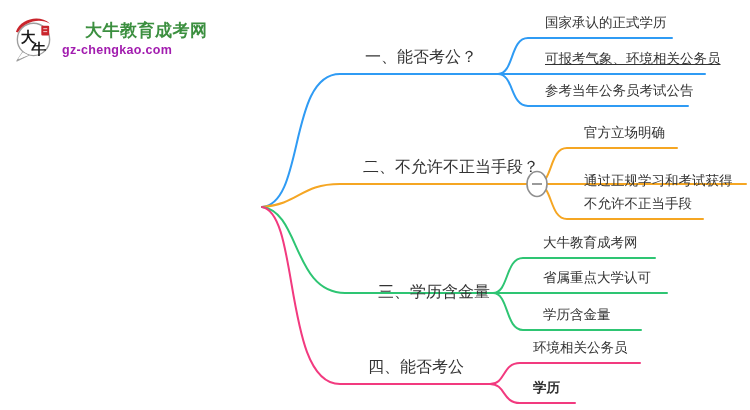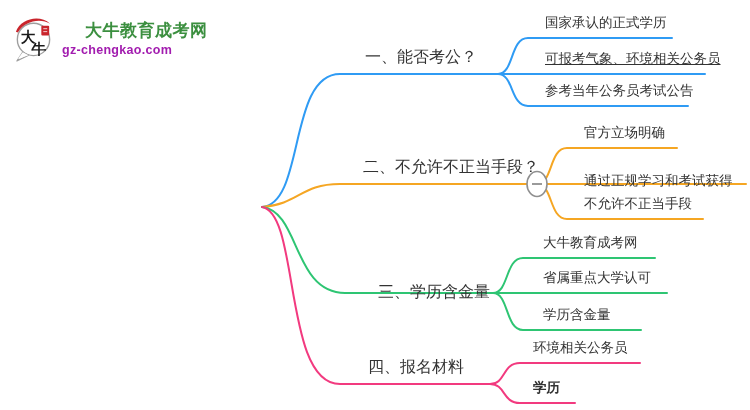--- a/index.html
+++ b/index.html
@@ -69,17 +69,17 @@
       <div class="label leaf-label" style="left: 545px; top: 49px; text-decoration: underline;">可报考气象、环境相关公务员</div>
       <div class="label leaf-label" style="left: 545px; top: 81px;">参考当年公务员考试公告</div>
       <div class="label branch-label" style="left: 363px; top: 157px;">二、不允许不正当手段？</div>
       <div class="label leaf-label" style="left: 584px; top: 123px;">官方立场明确</div>
       <div class="label leaf-label" style="left: 584px; top: 171px;">通过正规学习和考试获得</div>
       <div class="label leaf-label" style="left: 584px; top: 194px;">不允许不正当手段</div>
       <div class="label branch-label" style="left: 378px; top: 282px;">三、学历含金量</div>
       <div class="label leaf-label" style="left: 543px; top: 233px;">大牛教育成考网</div>
       <div class="label leaf-label" style="left: 543px; top: 268px;">省属重点大学认可</div>
       <div class="label leaf-label" style="left: 543px; top: 305px;">学历含金量</div>
-      <div class="label branch-label" style="left: 368px; top: 357px;">四、报名材料</div>
+      <div class="label branch-label" style="left: 368px; top: 357px;">四、能否考公</div>
       <div class="label leaf-label" style="left: 533px; top: 338px;">环境相关公务员</div>
       <div class="label leaf-label" style="left: 533px; top: 378px; font-weight: bold;">学历</div>
     </div>
 </div>
 
 </body></html>

